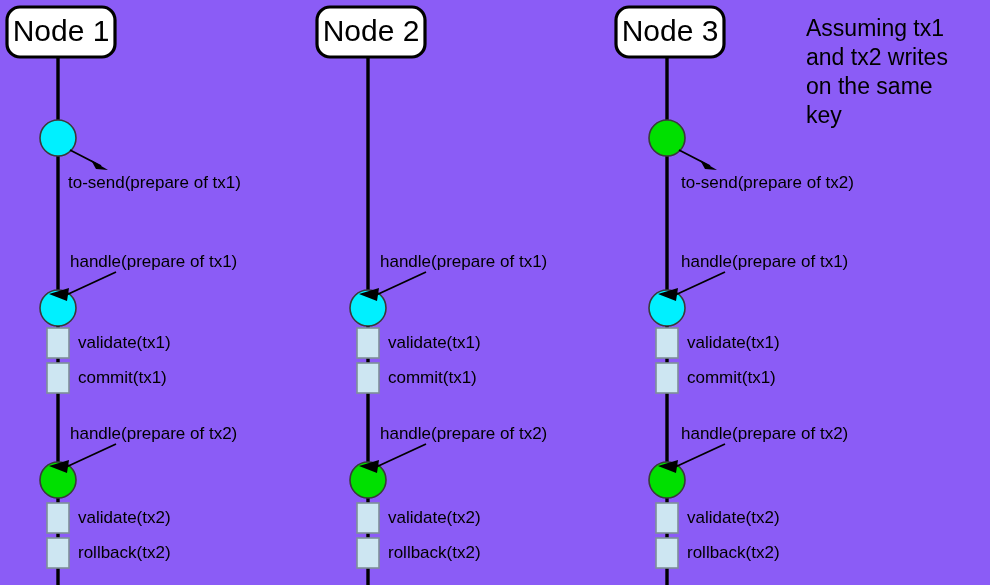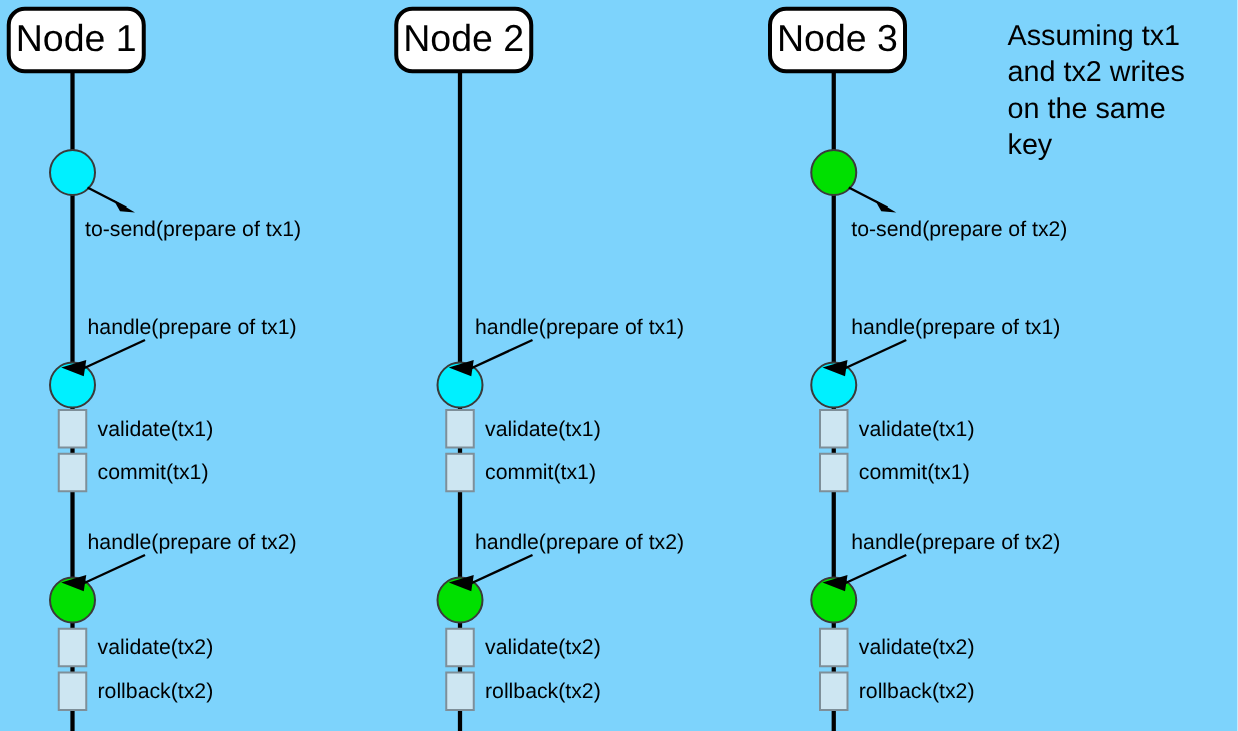--- a/index.html
+++ b/index.html
@@ -7,21 +7,21 @@
     padding: 0;
     background: #ffffff;
   }
   body {
     font-family: "Liberation Sans", sans-serif;
   }
   #canvas {
     position: relative;
     width: 990px;
     height: 585px;
-    background: #7dd3fc;
+    background: #8b5cf6;
     overflow: hidden;
   }
   #canvas svg.diagram {
     position: absolute;
     left: 0;
     top: 0;
     width: 990px;
     height: 585px;
   }
   .node-box-rect {

